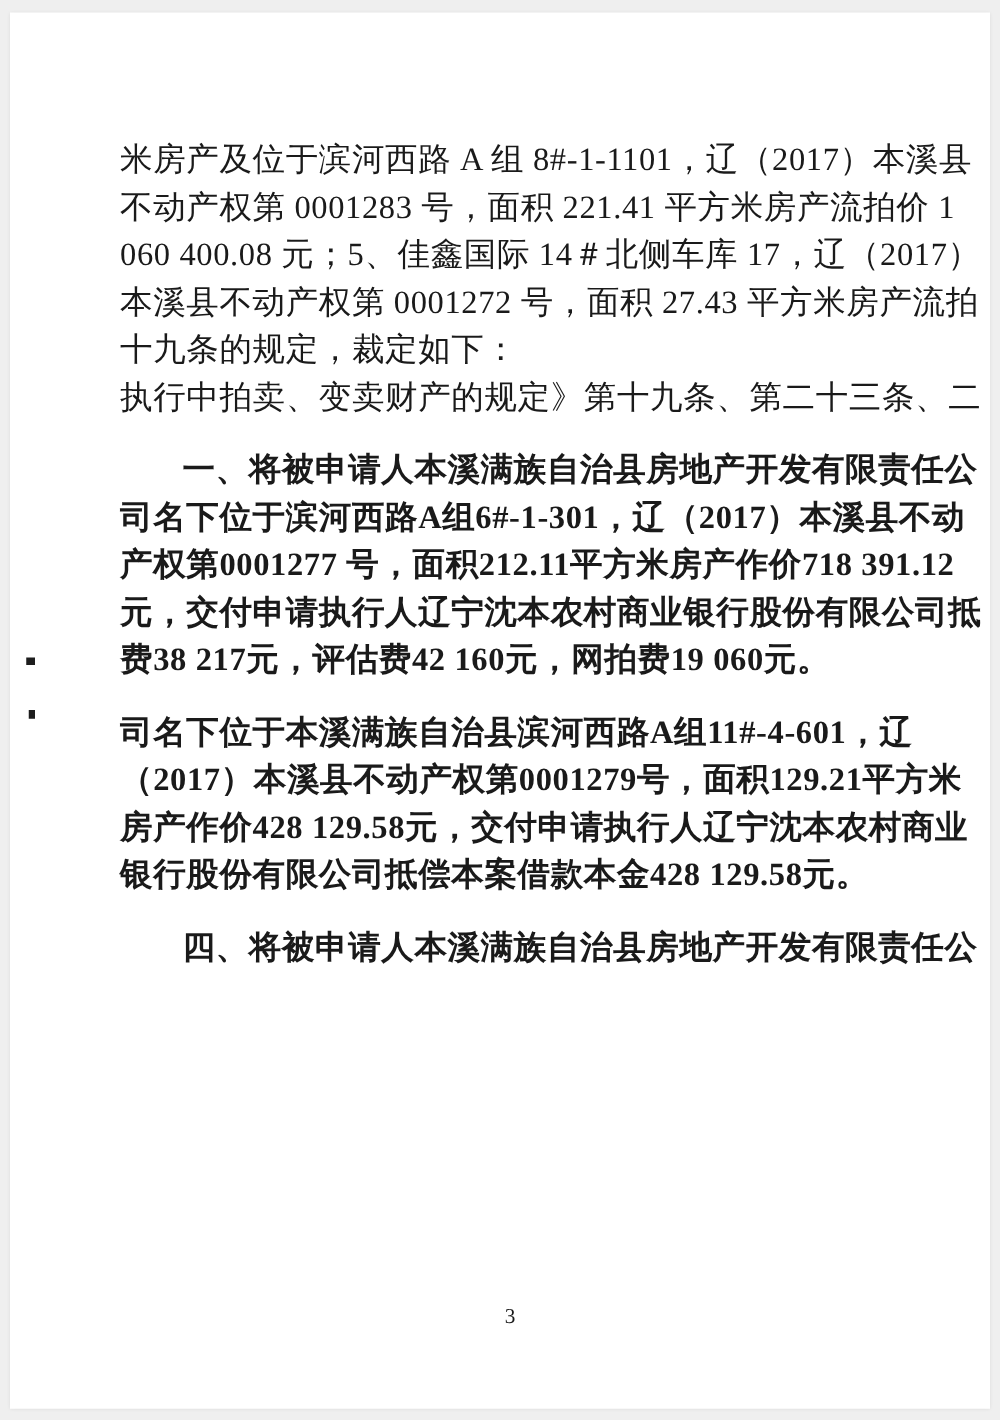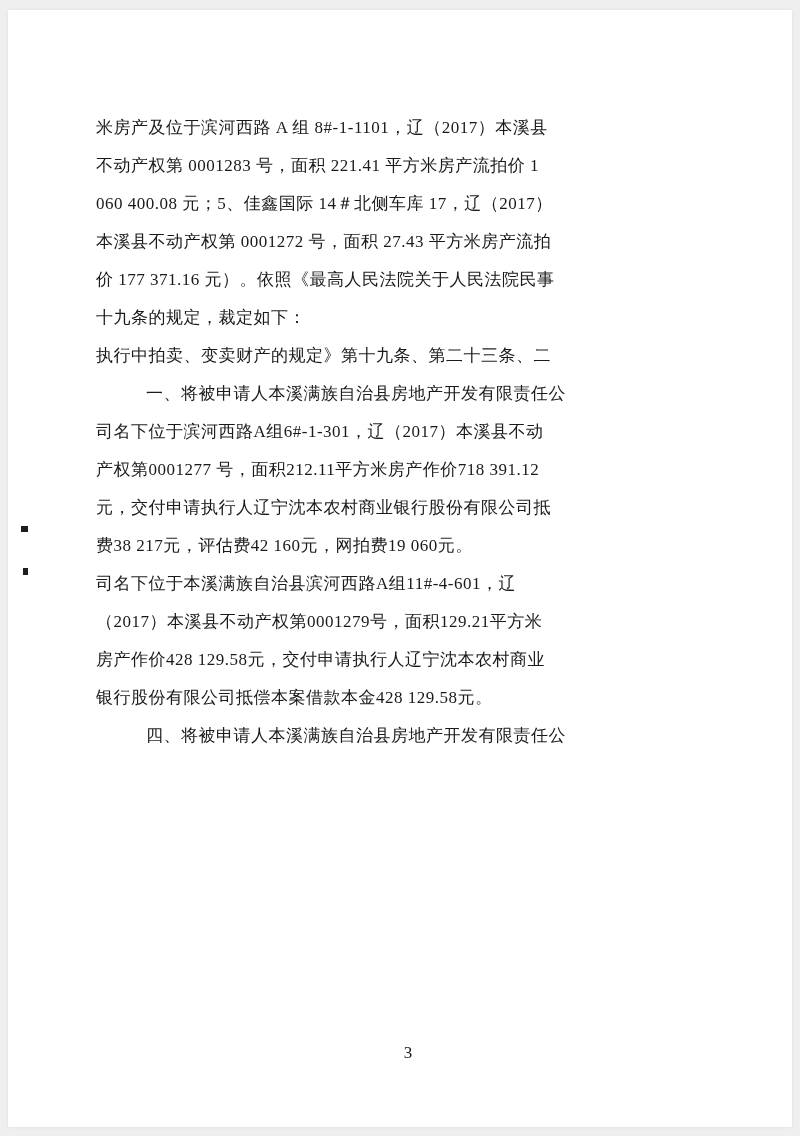--- a/index.html
+++ b/index.html
@@ -29,27 +29,28 @@
   .content {
     position: absolute;
     left: 88px;
     top: 99px;
     width: 632px;
     color: #1a1a1a;
   }
   .line {
     height: 38px;
     line-height: 38px;
-    font-size: 17px;
+    font-size: 26px;
     letter-spacing: 0.5px;
     white-space: nowrap;
     overflow: visible;
   }
   .para {
-    margin-top: 0;
+    margin-top: 20px;
+    font-weight: bold;
   }
   .fl {
     padding-left: 50px;
   }
   .scan-mark {
     position: absolute;
     background: #1d1d1d;
   }
   .mark-1 { left: 13px; top: 516px; width: 7px; height: 6px; }
   .mark-2 { left: 15px; top: 558px; width: 5px; height: 7px; }
@@ -73,21 +74,20 @@
     <span class="scan-mark mark-1"></span>
     <span class="scan-mark mark-2"></span>
 
     <div class="content">
 
       <div>
         <div class="line">米房产及位于滨河西路 A 组 8#-1-1101，辽（2017）本溪县</div>
         <div class="line">不动产权第 0001283 号，面积 221.41 平方米房产流拍价 1</div>
         <div class="line">060 400.08 元；5、佳鑫国际 14＃北侧车库 17，辽（2017）</div>
         <div class="line">本溪县不动产权第 0001272 号，面积 27.43 平方米房产流拍</div>
-        <div class="line">价 177 371.16 元）。依照《最高人民法院关于人民法院民事</div>
         <div class="line">十九条的规定，裁定如下：</div>
         <div class="line">执行中拍卖、变卖财产的规定》第十九条、第二十三条、二</div>
       </div>
 
       <div class="para">
         <div class="line fl">一、将被申请人本溪满族自治县房地产开发有限责任公</div>
         <div class="line">司名下位于滨河西路A组6#-1-301，辽（2017）本溪县不动</div>
         <div class="line">产权第0001277 号，面积212.11平方米房产作价718 391.12</div>
         <div class="line">元，交付申请执行人辽宁沈本农村商业银行股份有限公司抵</div>
         <div class="line">费38 217元，评估费42 160元，网拍费19 060元。</div>

